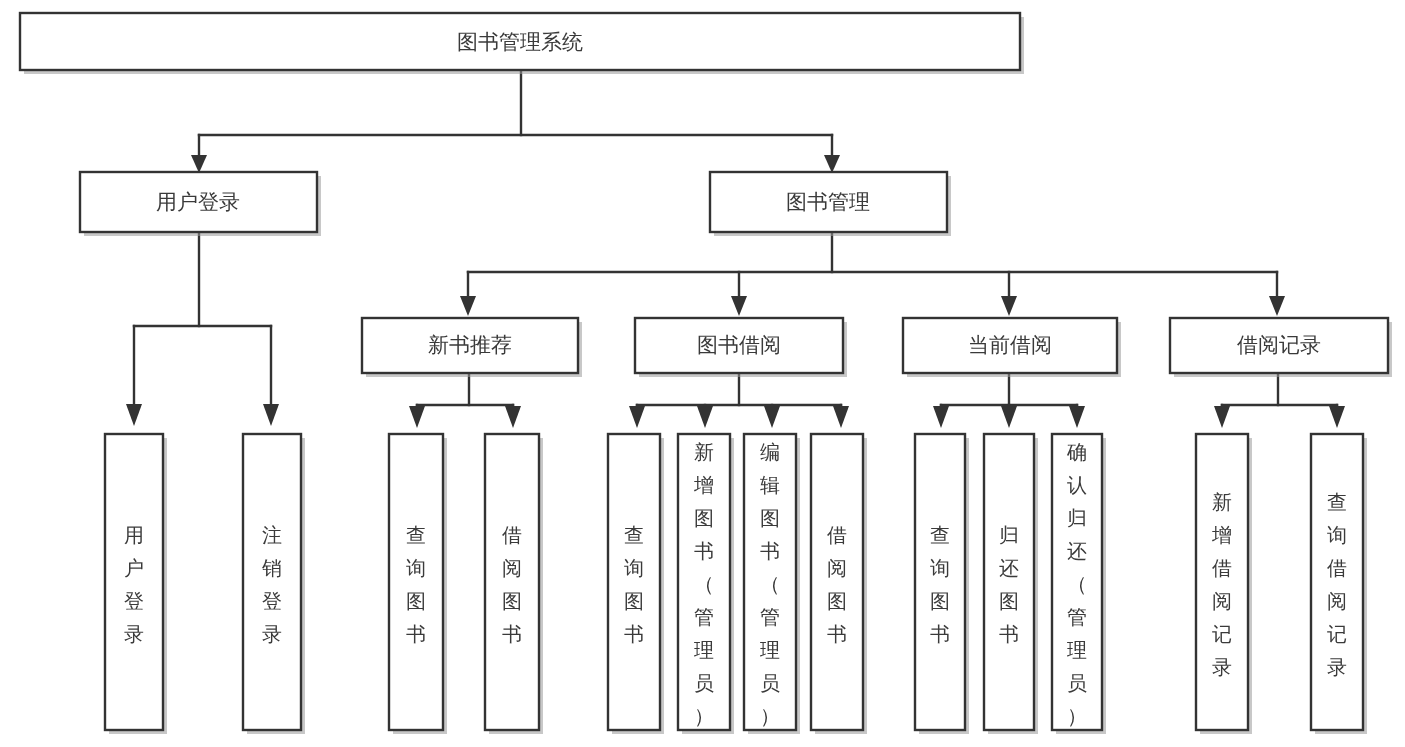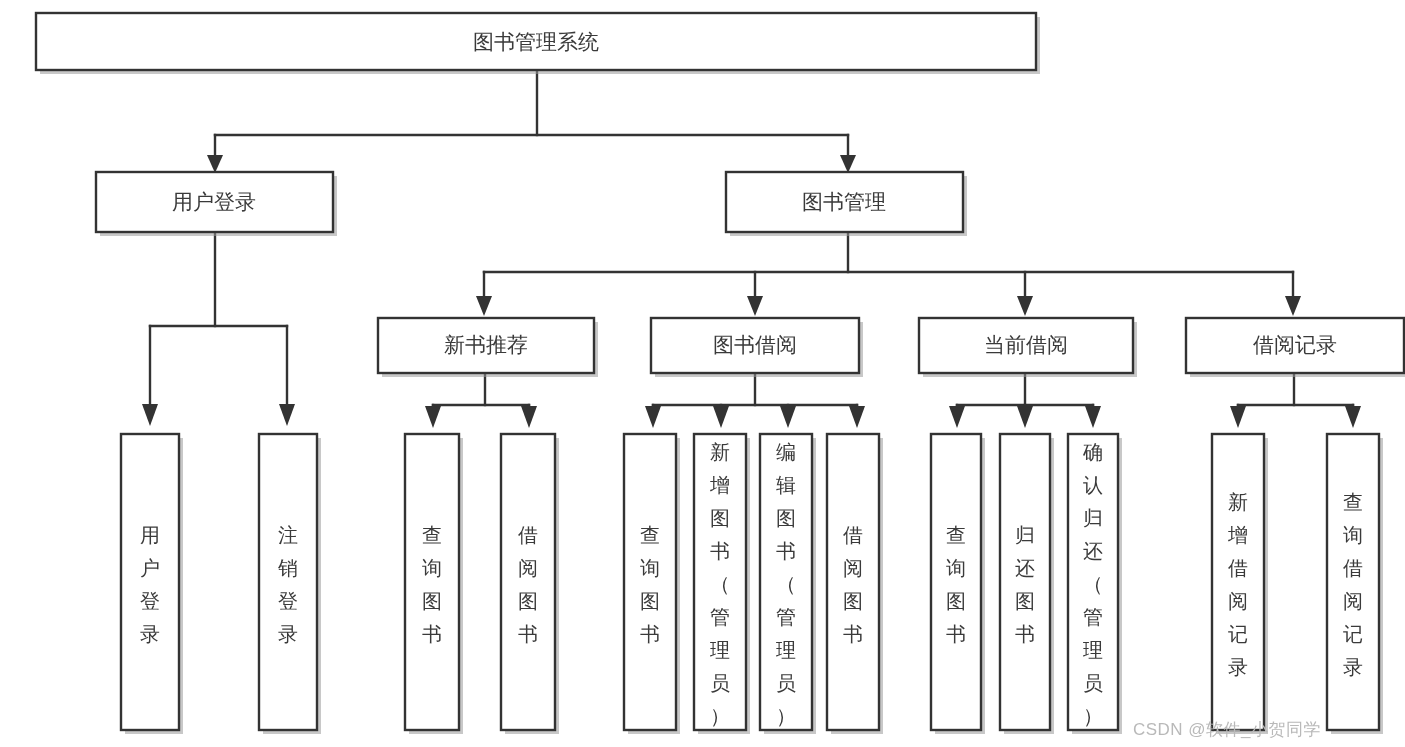--- a/index.html
+++ b/index.html
@@ -11,21 +11,20 @@
     width: 1405px;
     height: 747px;
     font-family: "Liberation Sans", "DejaVu Sans", sans-serif;
     overflow: hidden;
     position: relative;
   }
   #diagram-root {
     position: relative;
     width: 1313px;
     height: 747px;
-    margin-left: 16px;
   }
   svg#tree-svg {
     position: absolute;
     left: 0;
     top: 0;
     width: 1405px;
     height: 747px;
     display: block;
   }
   .node-box {
@@ -258,14 +257,13 @@
       </g>
 
       <g>
         <rect class="node-shadow" x="1315" y="438" width="52" height="296"></rect>
         <rect class="node-box" x="1311" y="434" width="52" height="296"></rect>
         <text class="node-label-vertical" x="1337"><tspan x="1337" y="508.74">查</tspan><tspan x="1337" y="541.74">询</tspan><tspan x="1337" y="574.74">借</tspan><tspan x="1337" y="607.74">阅</tspan><tspan x="1337" y="640.74">记</tspan><tspan x="1337" y="673.74">录</tspan></text>
       </g>
     </g>
   </svg>
 
-  <div class="watermark">CSDN @软件_小贺同学</div>
 </div>
 
 </body></html>

